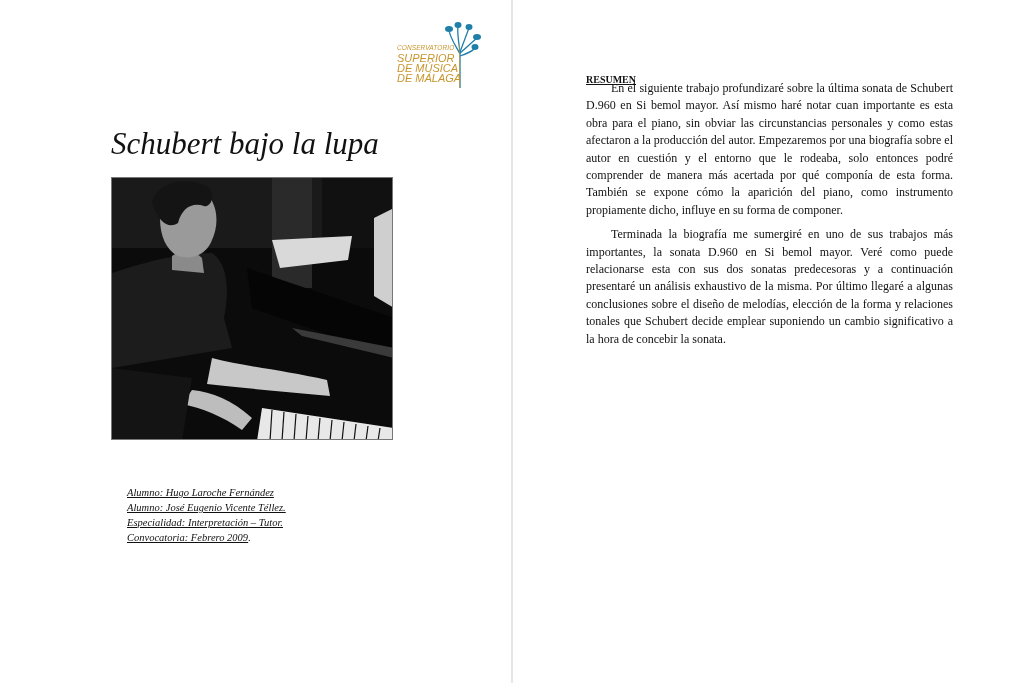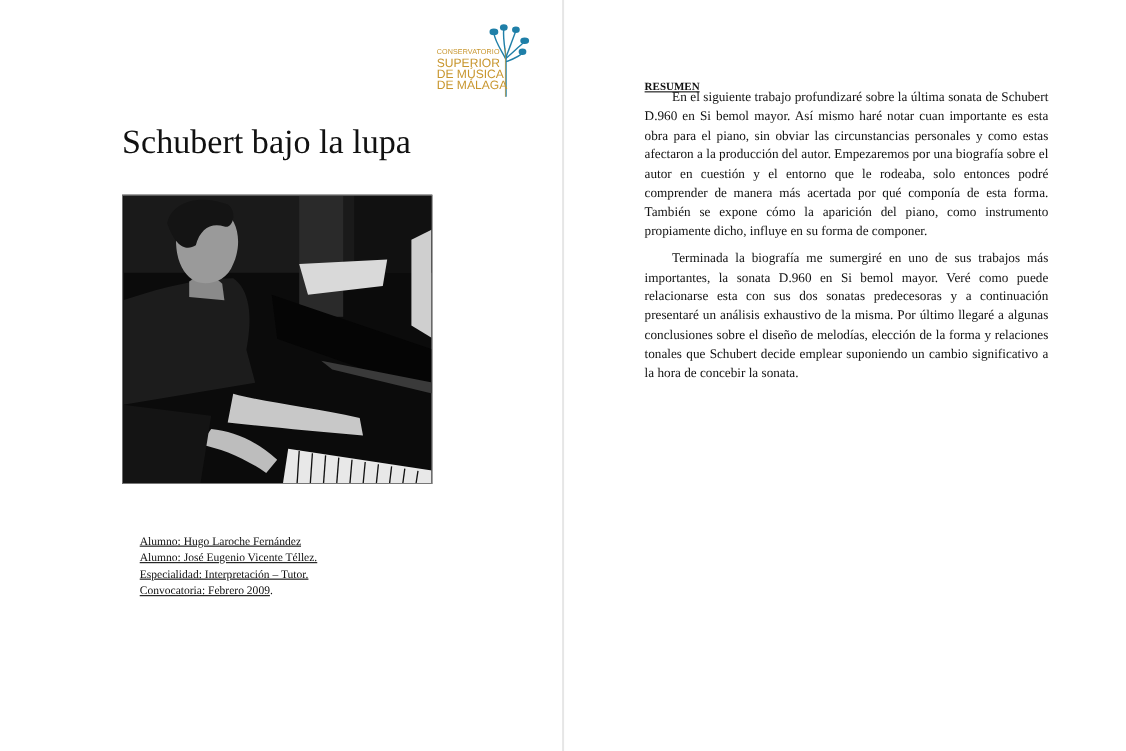--- a/index.html
+++ b/index.html
@@ -4,32 +4,32 @@
 <style>
   html, body { margin: 0; padding: 0; }
   body {
     width: 1024px; height: 683px; overflow: hidden;
     background: #ffffff;
     font-family: "Liberation Serif", "DejaVu Serif", serif;
     color: #111;
     position: relative;
   }
   .page { position: absolute; top: 0; height: 683px; background: #fff; }
-  .page-left { left: 0; width: 512px; }
+  .page-left { left: 0; width: 512px; font-style: italic; }
   .page-right { left: 513px; width: 511px; }
   .divider { position: absolute; left: 511px; top: 0; width: 2px; height: 683px; background: #e6e6e6; }
 
   .logo { position: absolute; left: 396px; top: 20px; width: 90px; height: 70px; }
   .logo-text { position: absolute; left: 1px; top: 25px; color: #c8962e; font-family: "Liberation Sans", "DejaVu Sans", sans-serif; line-height: 1; }
   .logo-small { font-size: 6.5px; letter-spacing: 0.1px; display: block; margin-bottom: 1px; }
   .logo-big { font-size: 11px; display: block; line-height: 10px; }
   .logo-line { position: absolute; left: 63px; top: 24px; width: 1px; height: 44px; background: #c8962e; opacity: 0.6; }
   .logo-icon { position: absolute; left: 48px; top: 0; }
 
-  .title { position: absolute; left: 111px; top: 111px; font-size: 31px; font-weight: normal; margin: 0; color: #111; white-space: nowrap; }
+  .title { position: absolute; left: 111px; top: 126px; font-size: 31px; font-weight: normal; margin: 0; color: #111; white-space: nowrap; }
 
   .photo {
     position: absolute; left: 111px; top: 177px; width: 282px; height: 263px;
     background: #0a0a0a; overflow: hidden; border: 1px solid #777; box-sizing: border-box;
   }
 
   .info { position: absolute; left: 110px; top: 485px; font-size: 10.5px; line-height: 15px; }
   .info div { white-space: nowrap; margin-left: 17px; }
   .info .u { text-decoration: underline; }
 

